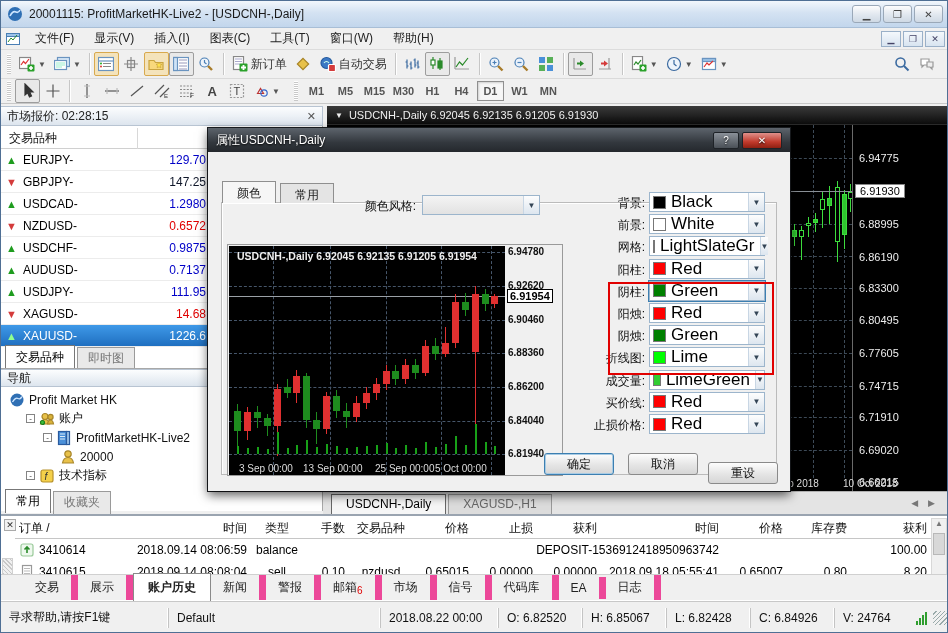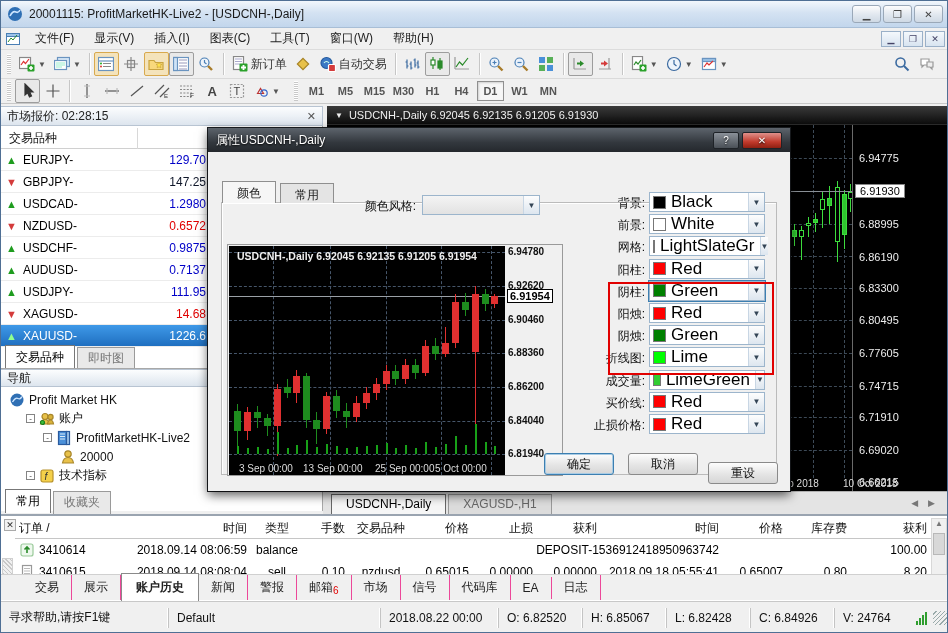--- a/index.html
+++ b/index.html
@@ -97,21 +97,21 @@
 #terminal{position:absolute;left:0;top:513px;width:948px;height:87px;background:#fff;border-top:2px solid #9aa4b0;z-index:5}
 #t-close{position:absolute;left:3px;top:3px;width:12px;height:12px;font-size:9px;color:#333;border:1px solid #aaa;background:#f2f2f2;display:flex;align-items:center;justify-content:center}
 #t-grip{position:absolute;left:1px;top:42px;width:11px;height:34px;background:repeating-linear-gradient(45deg,#c8c8c8 0 1px,#f0f0f0 1px 3px);border:1px solid #d0d0d0}
 .t-cell{height:21px;display:flex;align-items:center;white-space:nowrap;overflow:hidden;padding:0 4px}
 #t-hdr{position:absolute;left:14px;top:2px;width:916px;height:21px;border-bottom:1px solid #c6c6c6;display:flex;color:#111}
 .t-row{position:absolute;left:14px;width:916px;height:22px;display:flex;color:#000}
 #t-rows{position:absolute;left:0;top:23px;width:948px;height:48px;overflow:hidden}
 #t-scroll{position:absolute;right:2px;top:2px;width:16px;height:67px;background:#f0f0f0;border:1px solid #d8d8d8;font-size:8px;color:#777;text-align:center}
 #t-thumb{position:absolute;left:1px;top:14px;width:12px;height:22px;background:#d8d8d8;border:1px solid #b8b8b8}
 #t-tabs{position:absolute;left:0;top:58px;width:948px;height:26px;background:#f0f0f0;border-top:1px solid #d0d0d0;display:flex;align-items:center;padding-left:22px;z-index:6}
-.t-tab{position:relative;padding:4px 12px;color:#222;border-right:1px solid #ec4899;font-size:12px}
+.t-tab{position:relative;padding:4px 12px;color:#222;border-right:7px solid #ec4899;font-size:12px}
 .t-tab.sel{background:#fff;border:1px solid #8a8a8a;border-bottom:none;padding:5px 14px 6px;font-weight:bold}
 .badge{color:#e00000;font-size:10px;position:relative;top:3px}
 
 #status{position:absolute;left:0;top:600px;width:948px;height:32px;background:#f0f0f0;border-top:1px solid #c8c8c8;display:flex;align-items:center;z-index:6}
 .st-seg{height:20px;display:flex;align-items:center;padding:0 8px;border-left:1px solid #c4c4c4;box-shadow:-1px 0 0 #fff;color:#111;white-space:nowrap}
 #st-help{flex:1;padding:0 8px;color:#111}
 #conn{display:flex;align-items:flex-end;gap:1px;height:14px;padding:0 6px}
 #conn i{display:block;width:2px;background:#2f9e2f}
 #rgrip{width:14px;height:14px;margin-right:2px;background:repeating-linear-gradient(135deg,transparent 0 2px,#9aa 2px 3px)}
 </style>

